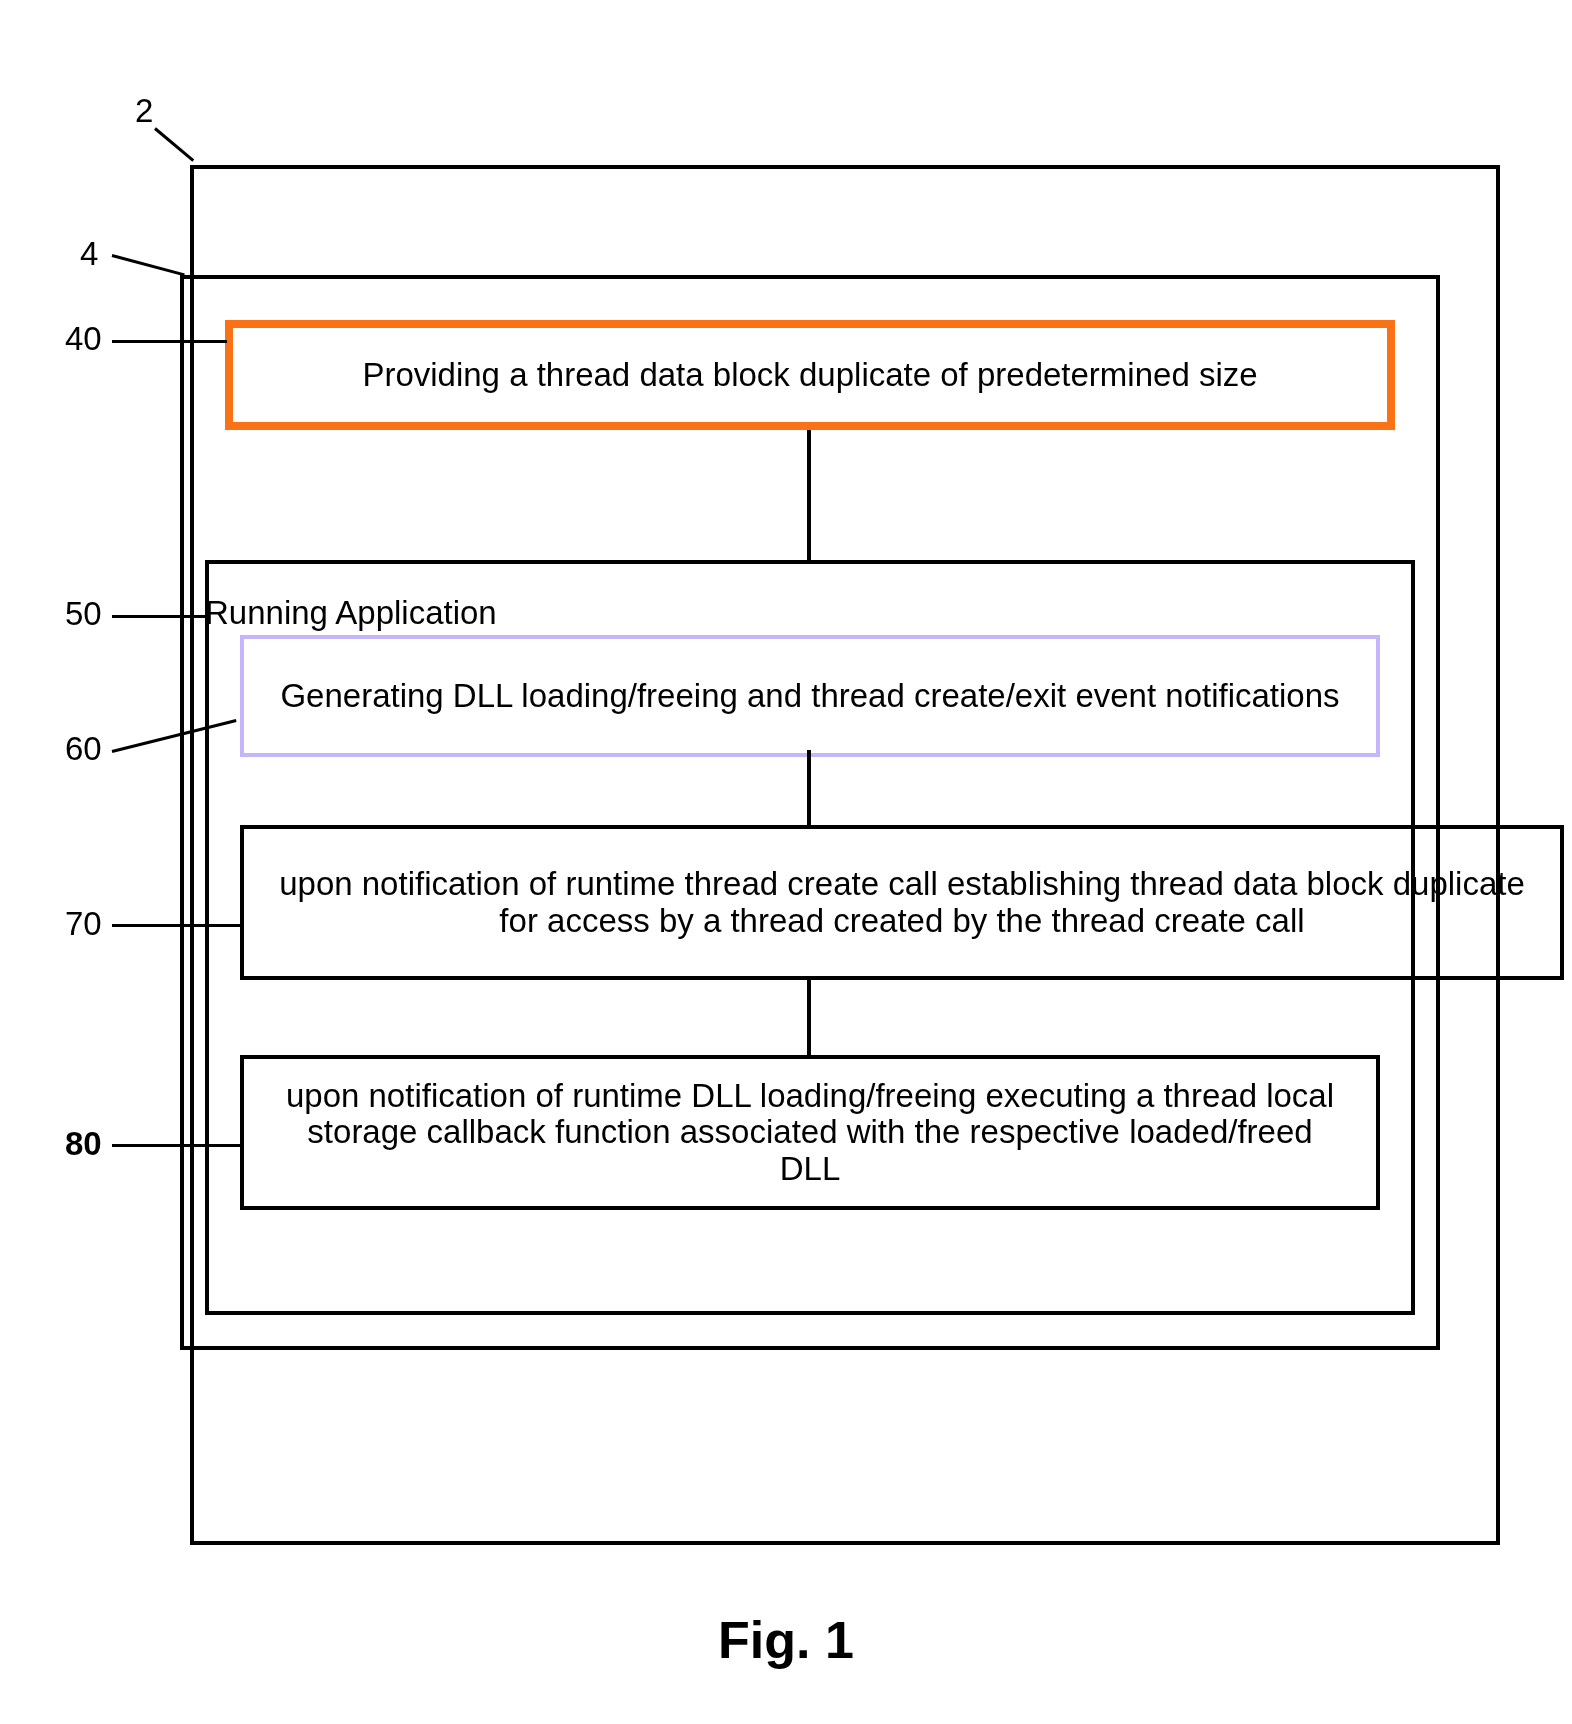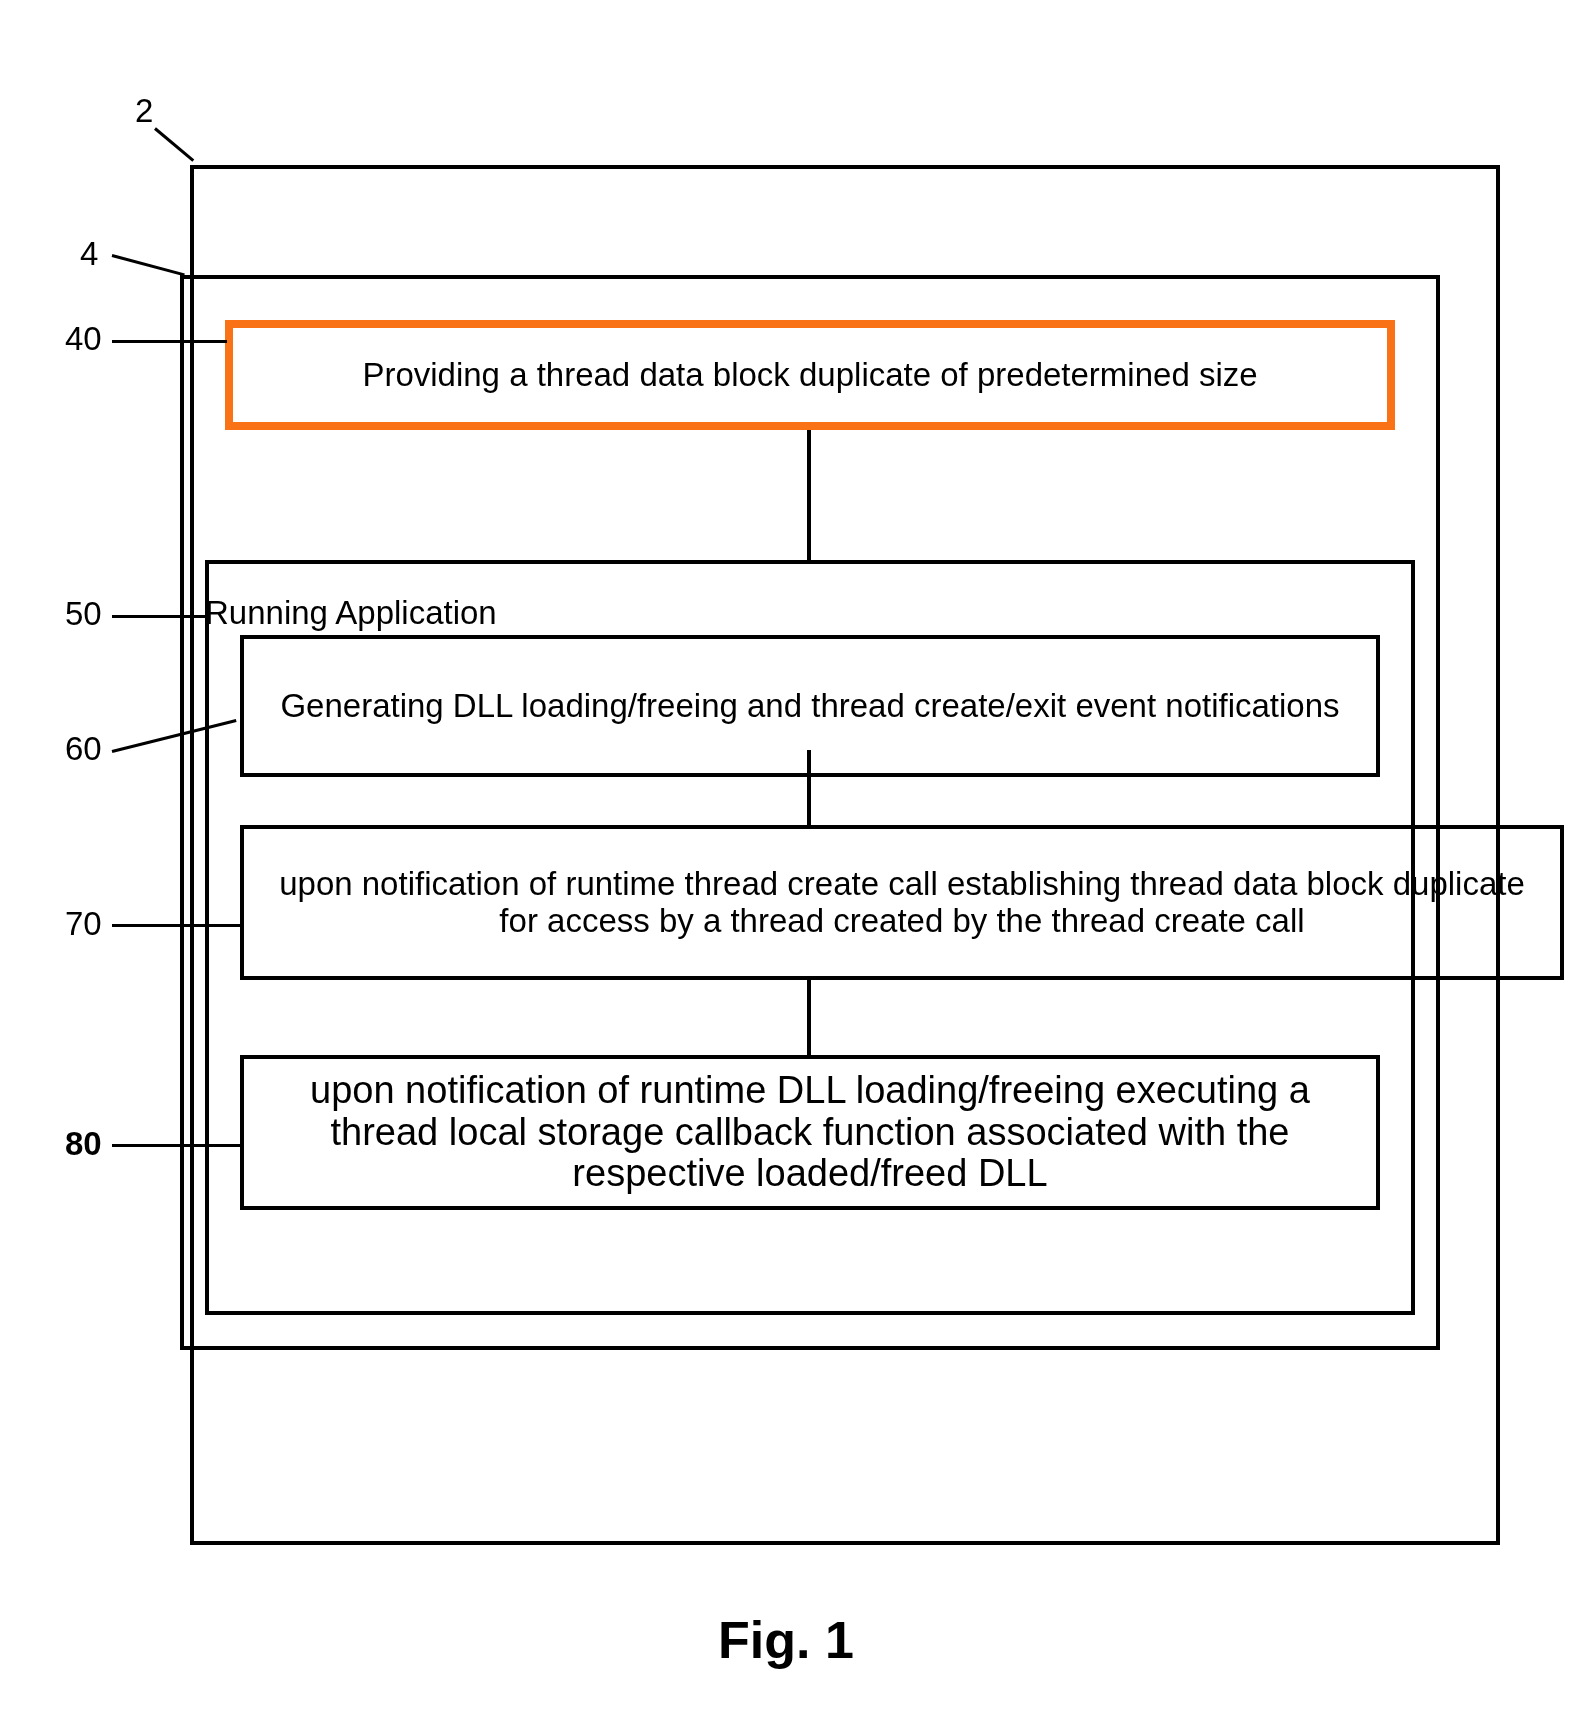--- a/index.html
+++ b/index.html
@@ -57,22 +57,22 @@
       left: 205px;
       top: 594px;
       width: 1210px;
       font-size: 33px;
     }
     .box-60 {
       position: absolute;
       left: 240px;
       top: 635px;
       width: 1140px;
-      height: 142px;
-      border: 4px solid #000000;
+      height: 122px;
+      border: 4px solid #c4b5fd;
       display: flex;
       align-items: center;
       justify-content: center;
       font-size: 33px;
       text-align: center;
       padding: 28px;
       line-height: 1.1;
     }
     .box-70 {
       position: absolute;
@@ -92,21 +92,21 @@
     .box-80 {
       position: absolute;
       left: 240px;
       top: 1055px;
       width: 1140px;
       height: 155px;
       border: 4px solid black;
       display: flex;
       align-items: center;
       justify-content: center;
-      font-size: 38px;
+      font-size: 33px;
       text-align: center;
       padding: 10px 30px;
       line-height: 1.1;
     }
     .connector {
       position: absolute;
       background: black;
       width: 4px;
     }
     .conn-40-50 {

